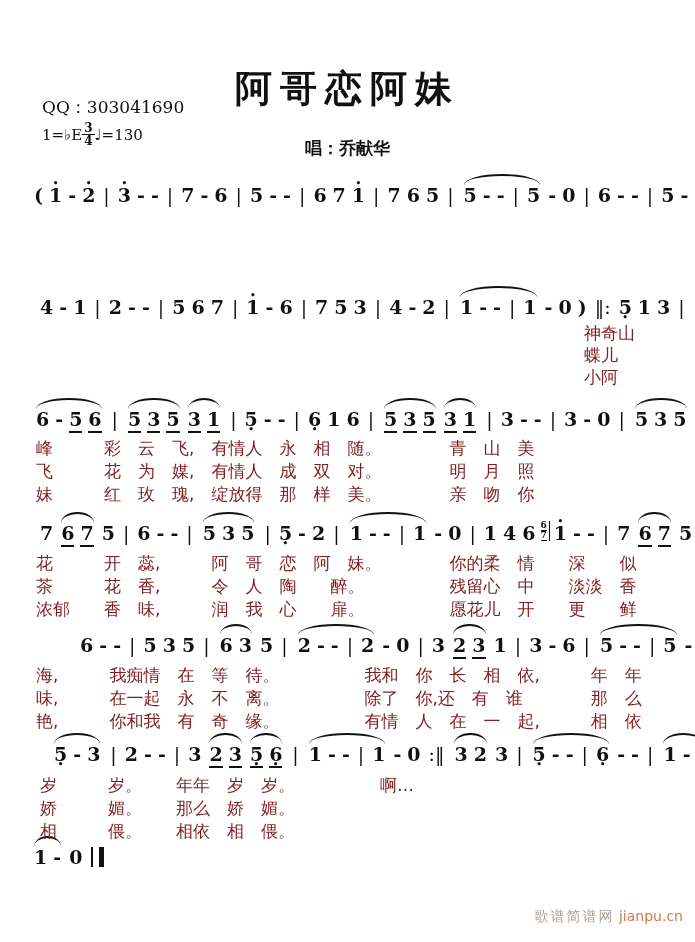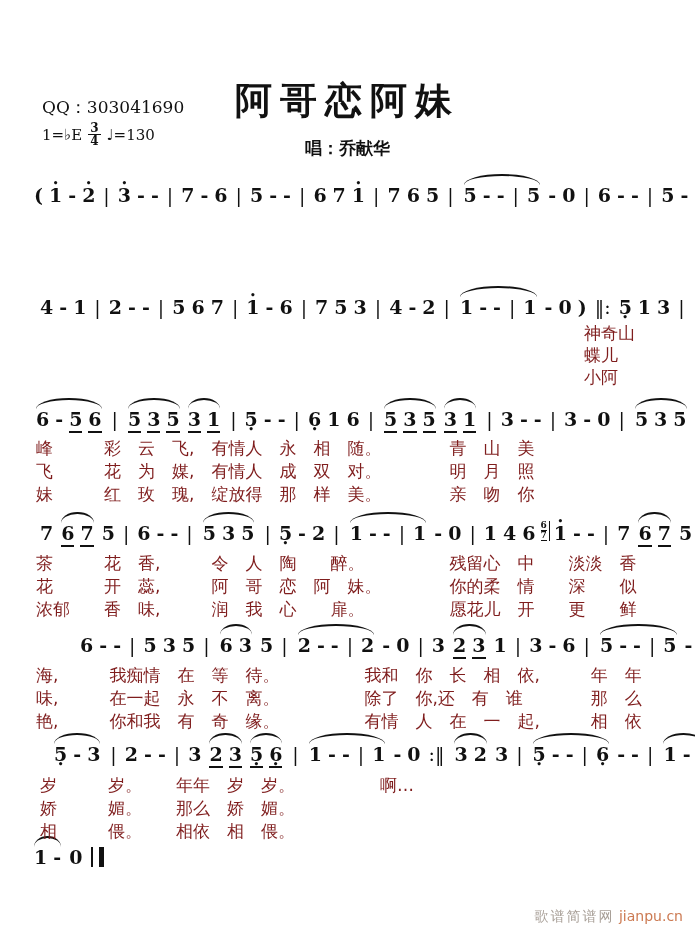--- a/index.html
+++ b/index.html
@@ -1,25 +1,25 @@
 <!DOCTYPE html>
 <html><head>
 <meta charset="utf-8">
 <style>
   html,body{margin:0;padding:0;background:#fff;}
   #page{position:relative;width:695px;height:942px;background:#ffffff;overflow:hidden;
         font-family:"DejaVu Sans",sans-serif;color:#111;}
   
   .qq{position:absolute;left:42px;top:96px;font-size:17px;font-family:"DejaVu Serif",serif;}
-  .keyline{position:absolute;left:42px;top:122px;font-size:15px;display:flex;align-items:center;gap:6px;
+  .keyline{position:absolute;left:42px;top:122px;font-size:15px;display:flex;align-items:center;
            font-family:"DejaVu Serif",serif;}
   .frac{display:inline-flex;flex-direction:column;text-align:center;font-size:12px;line-height:12px;font-weight:bold;}
   .frac .top{border-bottom:1px solid #111;padding:0 2px;}
   .title{position:absolute;left:0;right:0;top:64px;text-align:center;font-size:37px;font-weight:bold;
-         letter-spacing:8px;font-family:"DejaVu Serif",serif;margin-top:12px;}
+         letter-spacing:8px;font-family:"DejaVu Serif",serif;}
   .singer{position:absolute;left:0;right:0;top:137px;text-align:center;font-size:17px;font-weight:bold;}
   .credits{position:absolute;right:44px;top:93px;font-size:16px;line-height:21px;text-align:left;}
   
   .mline{position:absolute;white-space:nowrap;font-family:"DejaVu Serif",serif;font-weight:bold;
          font-size:19px;color:#111;}
   .ml0{left:30px;top:183px;} .ml1{left:36px;top:295px;} .ml2{left:32px;top:407px;text-align:center;}
   .ml3{left:36px;top:521px;} .ml4{left:36px;top:633px;margin-left:40px;} .ml5{left:38px;top:742px;margin-left:12px;}
   .ml6{left:30px;top:845px;}
   .grp{display:inline-block;position:relative;padding:0 1px;vertical-align:baseline;}
   .grp.slur::before{content:"";position:absolute;left:4px;right:4px;top:-9px;height:9px;
@@ -69,21 +69,21 @@
   <div class="mline ml3"><span class="grp"><span class="tk">7</span></span><span class="grp slur"><span class="tk u">6</span><span class="tk u">7</span></span><span class="grp"><span class="tk">5</span><span class="tk bar">|</span><span class="tk">6</span><span class="tk">-</span><span class="tk">-</span><span class="tk bar">|</span></span><span class="grp slur"><span class="tk">5</span><span class="tk">3</span><span class="tk">5</span></span><span class="grp"><span class="tk bar">|</span><span class="tk lo">5</span><span class="tk">-</span><span class="tk">2</span><span class="tk bar">|</span></span><span class="grp slur"><span class="tk">1</span><span class="tk">-</span><span class="tk">-</span><span class="tk bar">|</span><span class="tk">1</span></span><span class="grp"><span class="tk">-</span><span class="tk">0</span><span class="tk bar">|</span><span class="tk">1</span><span class="tk">4</span><span class="tk">6</span><span class="grace">
           <span>6</span>
           <span>7</span>
         </span><span class="tk hi">1</span><span class="tk">-</span><span class="tk">-</span><span class="tk bar">|</span><span class="tk">7</span></span><span class="grp slur"><span class="tk u">6</span><span class="tk u">7</span></span><span class="grp"><span class="tk">5</span></span></div>
   <div class="mline ml4"><span class="grp"><span class="tk">6</span><span class="tk">-</span><span class="tk">-</span><span class="tk bar">|</span><span class="tk">5</span><span class="tk">3</span><span class="tk">5</span><span class="tk bar">|</span></span><span class="grp slur"><span class="tk">6</span><span class="tk">3</span></span><span class="grp"><span class="tk">5</span><span class="tk bar">|</span></span><span class="grp slur"><span class="tk">2</span><span class="tk">-</span><span class="tk">-</span><span class="tk bar">|</span><span class="tk">2</span></span><span class="grp"><span class="tk">-</span><span class="tk">0</span><span class="tk bar">|</span><span class="tk">3</span></span><span class="grp slur"><span class="tk u">2</span><span class="tk u">3</span></span><span class="grp"><span class="tk">1</span><span class="tk bar">|</span><span class="tk">3</span><span class="tk">-</span><span class="tk">6</span><span class="tk bar">|</span></span><span class="grp slur"><span class="tk">5</span><span class="tk">-</span><span class="tk">-</span><span class="tk bar">|</span><span class="tk">5</span></span><span class="grp"><span class="tk">-</span><span class="tk">0</span><span class="tk bar">|</span></span><span class="grp slur"></span></div>
   <div class="mline ml5"><span class="grp slur"><span class="tk lo">5</span><span class="tk">-</span><span class="tk">3</span></span><span class="grp"><span class="tk bar">|</span><span class="tk">2</span><span class="tk">-</span><span class="tk">-</span><span class="tk bar">|</span><span class="tk">3</span></span><span class="grp slur"><span class="tk u">2</span><span class="tk u">3</span></span><span class="grp slur"><span class="tk u lo">5</span><span class="tk u lo">6</span></span><span class="grp"><span class="tk bar">|</span></span><span class="grp slur"><span class="tk">1</span><span class="tk">-</span><span class="tk">-</span><span class="tk bar">|</span><span class="tk">1</span></span><span class="grp"><span class="tk">-</span><span class="tk">0</span><span class="tk bar">:‖</span></span><span class="grp slur"><span class="tk">3</span><span class="tk">2</span></span><span class="grp"><span class="tk">3</span><span class="tk bar">|</span></span><span class="grp slur"><span class="tk lo">5</span><span class="tk">-</span><span class="tk">-</span><span class="tk bar">|</span><span class="tk lo">6</span></span><span class="grp"><span class="tk">-</span><span class="tk">-</span><span class="tk bar">|</span></span><span class="grp slur"><span class="tk">1</span><span class="tk">-</span><span class="tk">-</span></span></div>
   <div class="mline ml6"><span class="grp slur"><span class="tk">1</span><span class="tk">-</span></span><span class="grp"><span class="tk">0</span><span class="endbar"></span></span></div>
 
   <div class="lyr lyr0"><div>神奇山</div><div>蝶儿</div><div>小阿</div></div>
   <div class="lyr lyr1"><div>峰　　　彩　云　飞,　有情人　永　相　随。　　　　青　山　美</div><div>飞　　　花　为　媒,　有情人　成　双　对。　　　　明　月　照</div><div>妹　　　红　玫　瑰,　绽放得　那　样　美。　　　　亲　吻　你</div></div>
-  <div class="lyr lyr2"><div>茶　　　花　香,　　　令　人　陶　　醉。　　　　　残留心　中　　淡淡　香</div><div>花　　　开　蕊,　　　阿　哥　恋　阿　妹。　　　　你的柔　情　　深　　似</div><div>浓郁　　香　味,　　　润　我　心　　扉。　　　　　愿花儿　开　　更　　鲜</div></div>
+  <div class="lyr lyr2"><div>花　　　开　蕊,　　　阿　哥　恋　阿　妹。　　　　你的柔　情　　深　　似</div><div>茶　　　花　香,　　　令　人　陶　　醉。　　　　　残留心　中　　淡淡　香</div><div>浓郁　　香　味,　　　润　我　心　　扉。　　　　　愿花儿　开　　更　　鲜</div></div>
   <div class="lyr lyr3"><div>海,　　　我痴情　在　等　待。　　　　　我和　你　长　相　依,　　　年　年</div><div>味,　　　在一起　永　不　离。　　　　　除了　你,还　有　谁　　　　那　么</div><div>艳,　　　你和我　有　奇　缘。　　　　　有情　人　在　一　起,　　　相　依</div></div>
   <div class="lyr lyr4"><div>岁　　　岁。　　年年　岁　岁。　　　　　啊…</div><div>娇　　　媚。　　那么　娇　媚。</div><div>相　　　偎。　　相依　相　偎。</div></div>
 
   <div class="footer">
     <span class="site-cn">歌谱简谱网</span>
     <span class="site-en">jianpu.cn</span>
   </div>
 
 </div>
 

